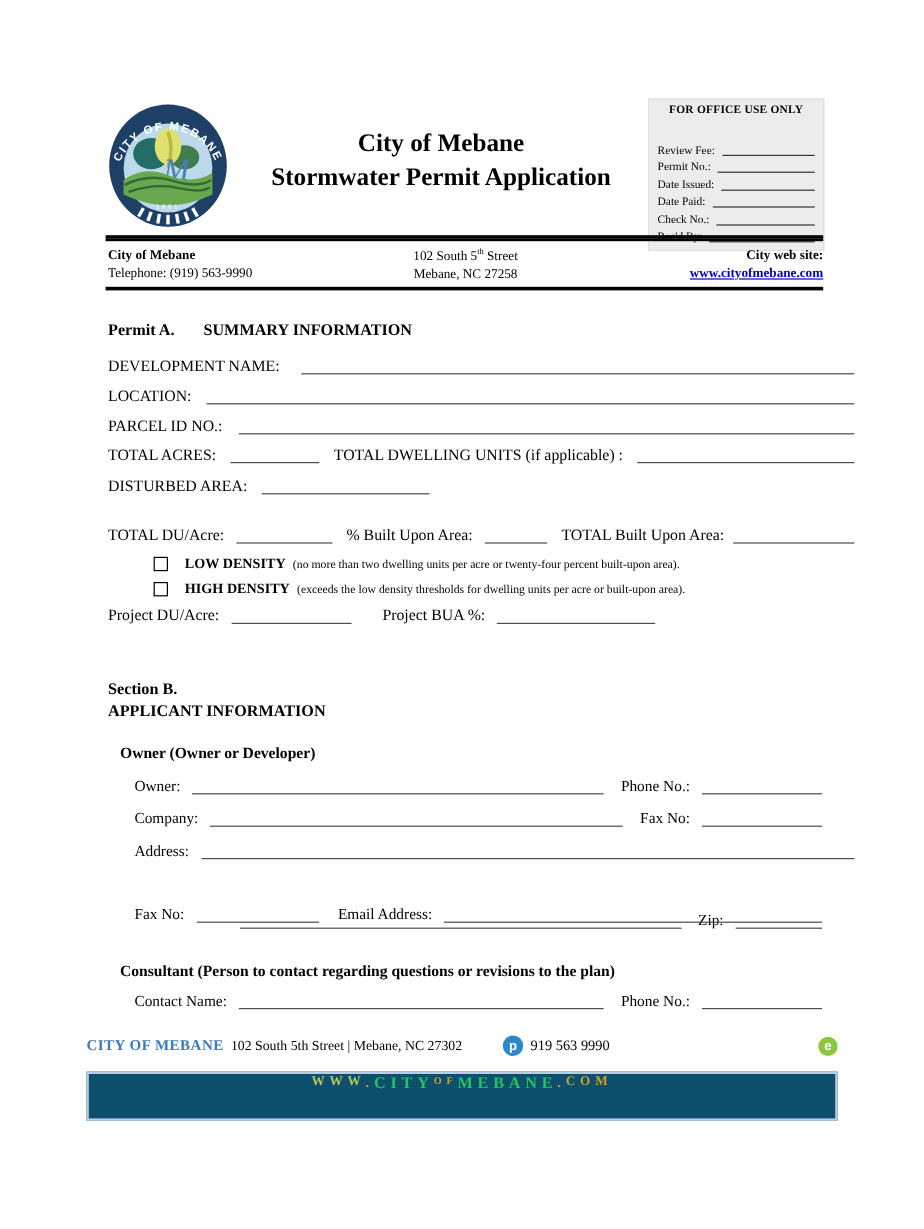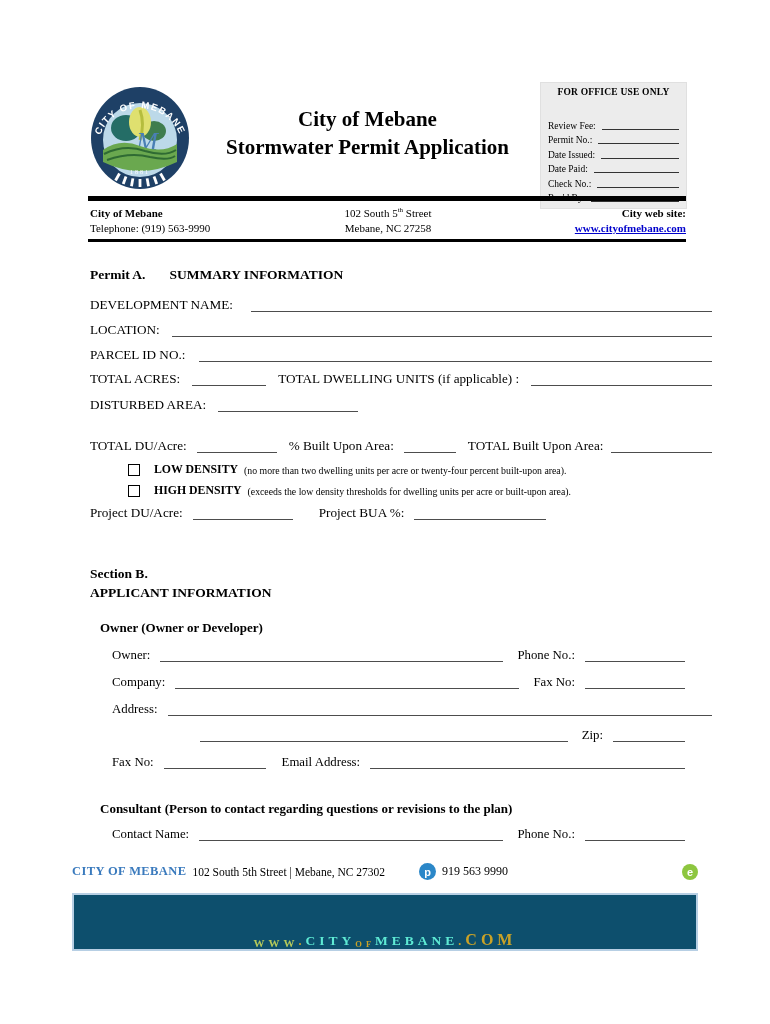--- a/index.html
+++ b/index.html
@@ -48,26 +48,26 @@
   
   .footer-row{position:absolute;left:72px;top:863px;width:626px;display:flex;align-items:center;font-size:12px;}
   .footer-brand{color:var(--footer-brand-blue);font-weight:bold;font-size:12.5px;letter-spacing:.4px;margin-right:6px;}
   .footer-addr{font-size:11.5px;}
   .phone-group{display:flex;align-items:center;margin-left:34px;}
   .icon-circle{width:17px;height:17px;border-radius:50%;color:#fff;font-size:11px;font-weight:bold;display:flex;align-items:center;justify-content:center;font-family:"Liberation Sans",sans-serif;}
   .phone-ic{background:var(--phone-icon-bg);margin-right:6px;}
   .email-ic{background:var(--email-icon-bg);width:16px;height:16px;}
   .spacer{flex:1;}
 
-  .banner{position:absolute;left:72px;top:893px;width:626px;height:58px;background:var(--banner-bg);border:2px solid var(--banner-border);display:flex;align-items:flex-end;justify-content:center;}
+  .banner{position:absolute;left:72px;top:893px;width:626px;height:41px;background:var(--banner-bg);border:2px solid var(--banner-border);display:flex;align-items:flex-start;justify-content:center;}
   .banner span{font-weight:bold;letter-spacing:4px;font-family:"Liberation Serif",serif;}
   .b-green{color:var(--banner-green);font-size:11px;}
   .b-gold{color:var(--banner-gold);font-size:12px;}
   .b-gold-sm{color:var(--banner-gold);font-size:8.5px;letter-spacing:3px;}
-  .b-white{color:#5eead4;font-size:13.5px;}
+  .b-white{color:#22c55e;font-size:13.5px;}
 </style>
 </head>
 <body>
 
 <div class="page">
 
   <div class="logo">
     <svg viewBox="0 0 100 104" width="100" height="104">
       <ellipse cx="50" cy="52" rx="49" ry="51" fill="#1e4066"></ellipse>
       <circle cx="50" cy="54" r="37" fill="#bcd9e9"></circle>
@@ -233,21 +233,21 @@
   </div>
 
   <div class="brow" style="top:702px;">
     <span>Address:</span>
     <span class="fline grow" style="margin-left:10px;"></span>
   </div>
 
   <div class="brow" style="top:728px;">
     <span style="display:inline-block;width:88px;"></span>
     <span class="fline grow"></span>
-    <span style="margin-left:14px;">Zip:</span>
+    <span style="margin-left:14px;margin-top:32px;">Zip:</span>
     <span class="fline" style="width:72px;margin-left:10px;margin-right:27px;"></span>
   </div>
 
   <div class="brow" style="top:755px;">
     <span>Fax No:</span>
     <span class="fline" style="width:102px;margin-left:10px;"></span>
     <span style="margin-left:16px;">Email Address:</span>
     <span class="fline grow" style="margin-left:10px;margin-right:27px;"></span>
   </div>
 
@@ -271,16 +271,16 @@
     <span class="icon-circle email-ic">e</span>
   </div>
 
   <div class="banner">
     <span class="b-green">WWW</span>
     <span class="b-gold">.</span>
     <span class="b-white">CITY</span>
     <span class="b-gold-sm">OF</span>
     <span class="b-white">MEBANE</span>
     <span class="b-gold">.</span>
-    <span class="b-gold" style="font-size:16px;">COM</span>
+    <span class="b-gold" style="font-size:11px;">COM</span>
   </div>
 
 </div>
 
 </body></html>

